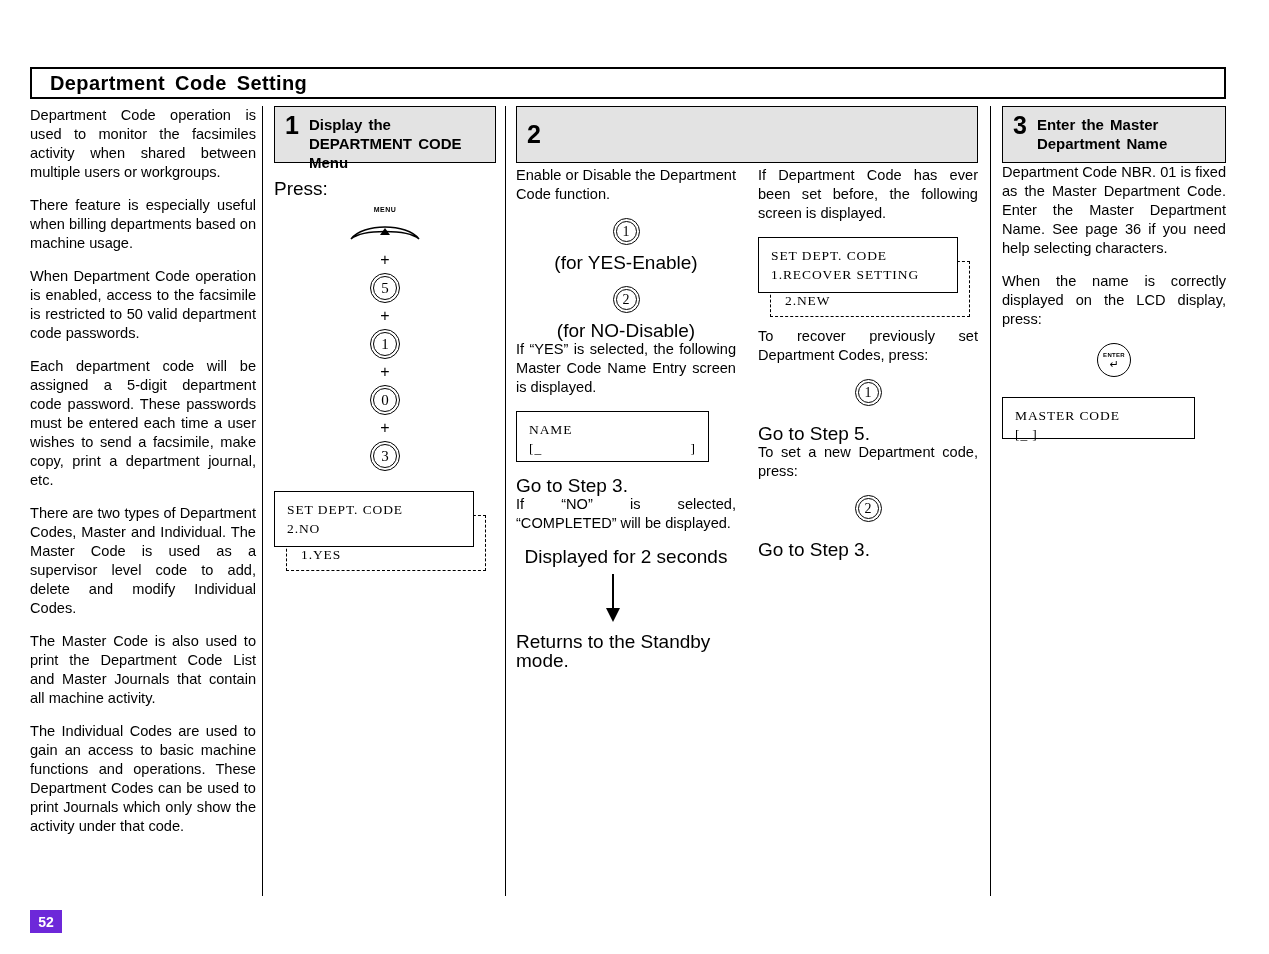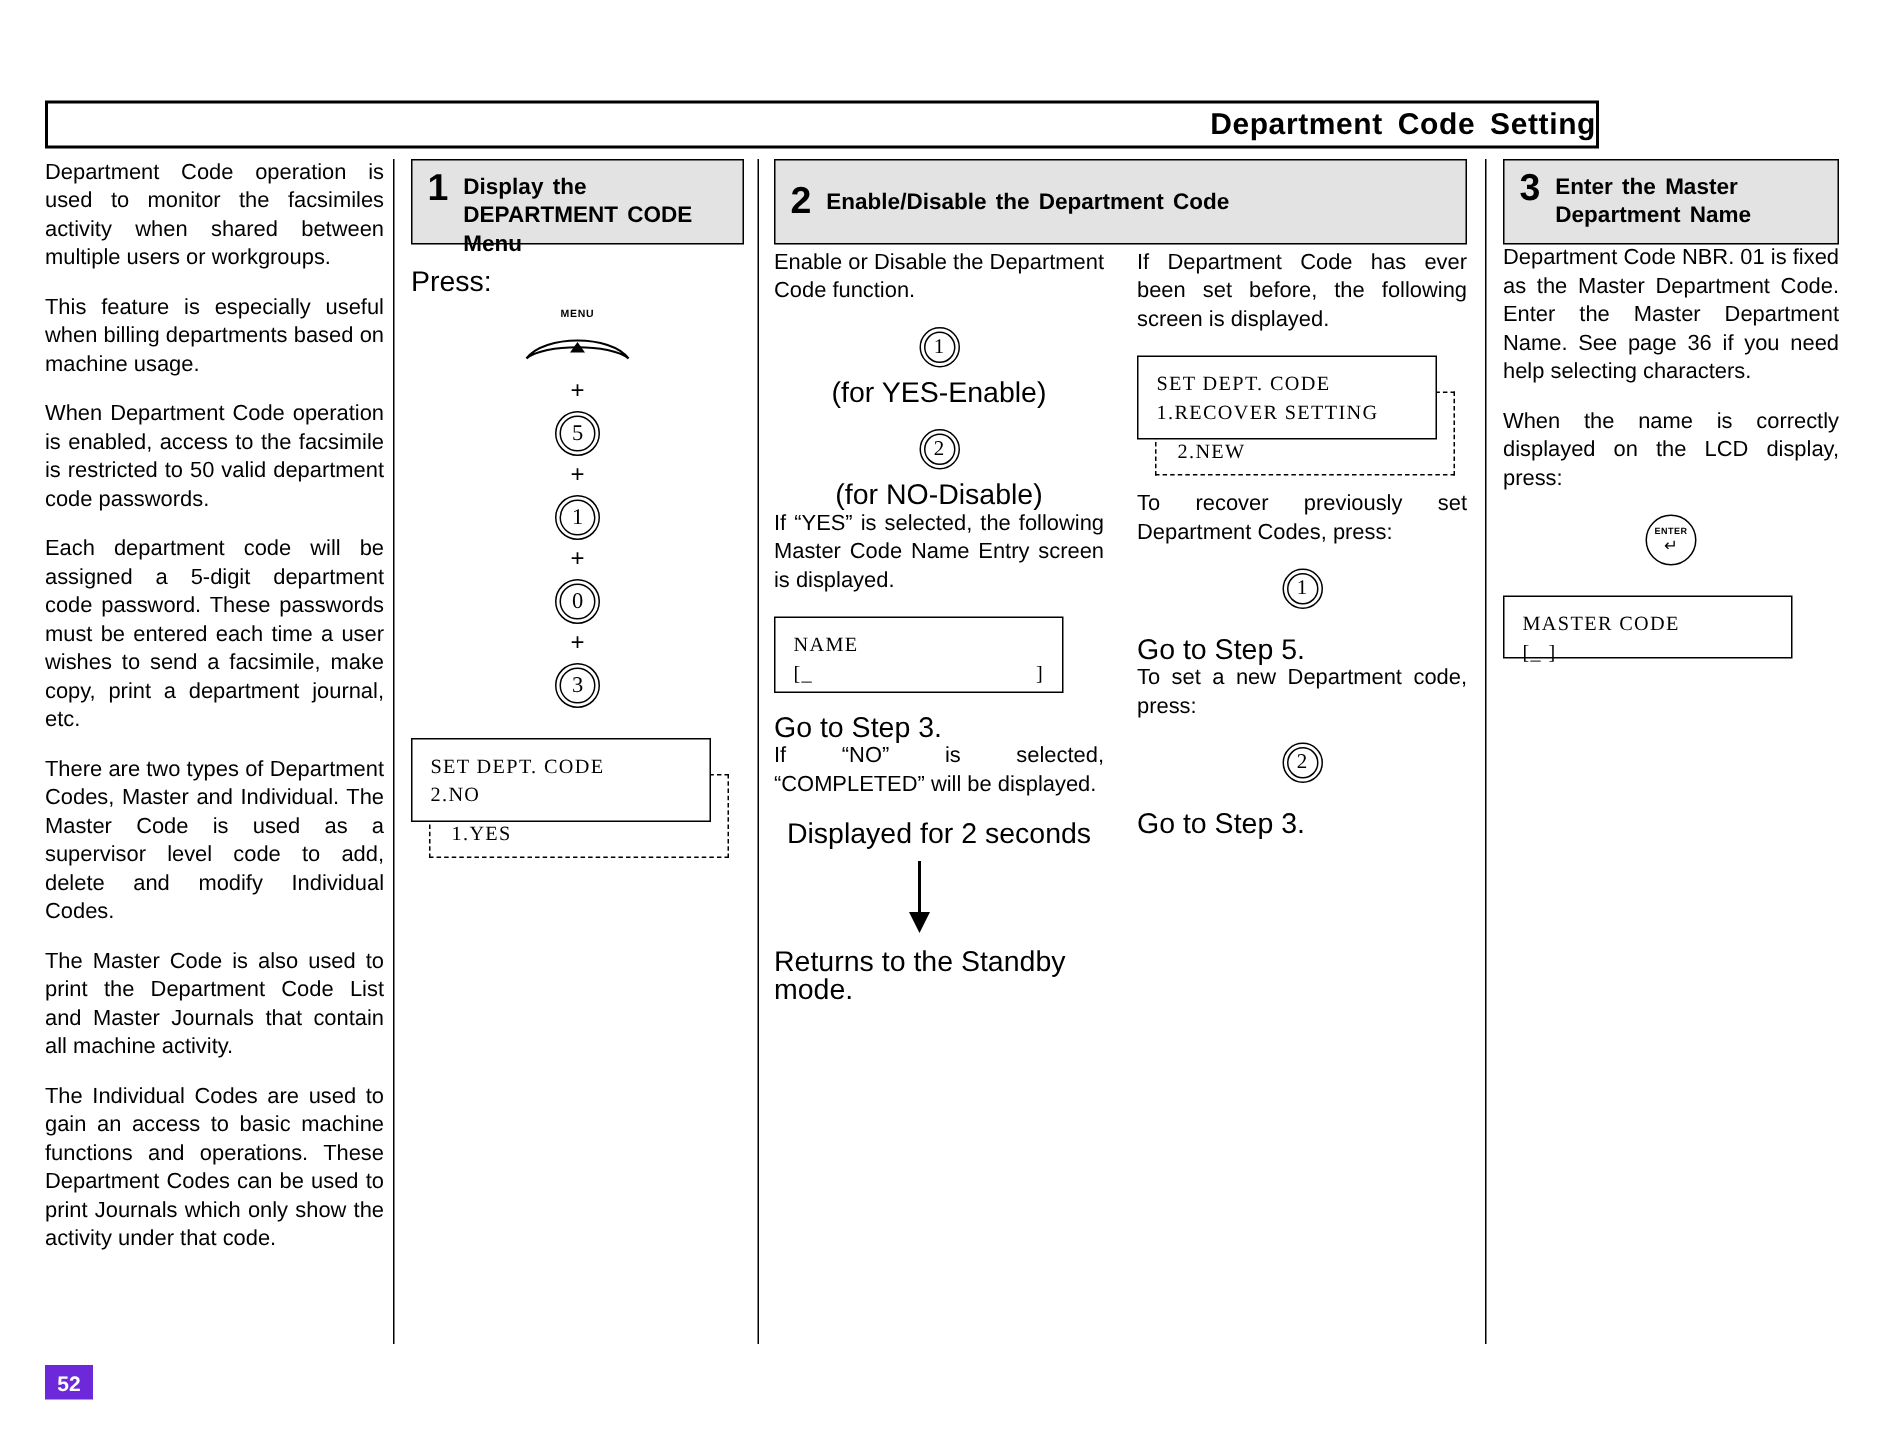--- a/index.html
+++ b/index.html
@@ -10,23 +10,23 @@
     font-family:"Liberation Sans", sans-serif;
     color:#000;
     position:relative;
     overflow:hidden;
   }
 
   
   .page { position:absolute; inset:0; }
 
   .title-bar {
-    position:absolute; left:30px; top:67px; width:1036px; height:32px;
+    position:absolute; left:30px; top:67px; width:1196px; height:32px;
     border:2px solid #000;
-    display:flex; align-items:center;justify-content:flex-end;
+    display:flex; align-items:center;
   }
   .title-text {
     font-size:20px; font-weight:bold; letter-spacing:0.4px;
     padding-left:18px; word-spacing:4px;
   }
 
   
   .vrule { position:absolute; width:1px; background:#000; top:106px; height:790px; }
   .vrule.r1 { left:262px; }
   .vrule.r2 { left:505px; }
@@ -183,21 +183,21 @@
   <div class="title-bar">
     <div class="title-text">Department Code Setting</div>
   </div>
 
   <div class="vrule r1"></div>
   <div class="vrule r2"></div>
   <div class="vrule r3"></div>
 
   <div class="col col-intro">
     <p class="body">Department Code operation is used to monitor the facsimiles activity when shared between multiple users or workgroups.</p>
-    <p class="body">This feature is especially useful when billing departments based on machine usage.</p>
+    <p class="body">There feature is especially useful when billing departments based on machine usage.</p>
     <p class="body">When Department Code operation is enabled, access to the facsimile is restricted to 50 valid department code passwords.</p>
     <p class="body">Each department code will be assigned a 5-digit department code password. These passwords must be entered each time a user wishes to send a facsimile, make copy, print a department journal, etc.</p>
     <p class="body">There are two types of Department Codes, Master and Individual. The Master Code is used as a supervisor level code to add, delete and modify Individual Codes.</p>
     <p class="body">The Master Code is also used to print the Department Code List and Master Journals that contain all machine activity.</p>
     <p class="body last">The Individual Codes are used to gain an access to basic machine functions and operations. These Department Codes can be used to print Journals which only show the activity under that code.</p>
   </div>
 
   <div class="col col-1">
     <div class="step-head sh-1">
       <div class="step-num">1</div>
@@ -241,21 +241,20 @@
       <div class="lcd" style="width:200px; height:56px;">
         <div>SET DEPT. CODE</div>
         <div>2.NO</div>
       </div>
     </div>
   </div>
 
   <div class="col col-2">
     <div class="step-head sh-2">
       <div class="step-num">2</div>
-      <div class="step-label">Enable/Disable the Department Code</div>
     </div>
 
     <div class="sub-wrap">
 
       <div class="sub">
         <p class="body">Enable or Disable the Department Code function.</p>
 
         <div class="circlekey mt14">
             <span>1</span>
           </div>

